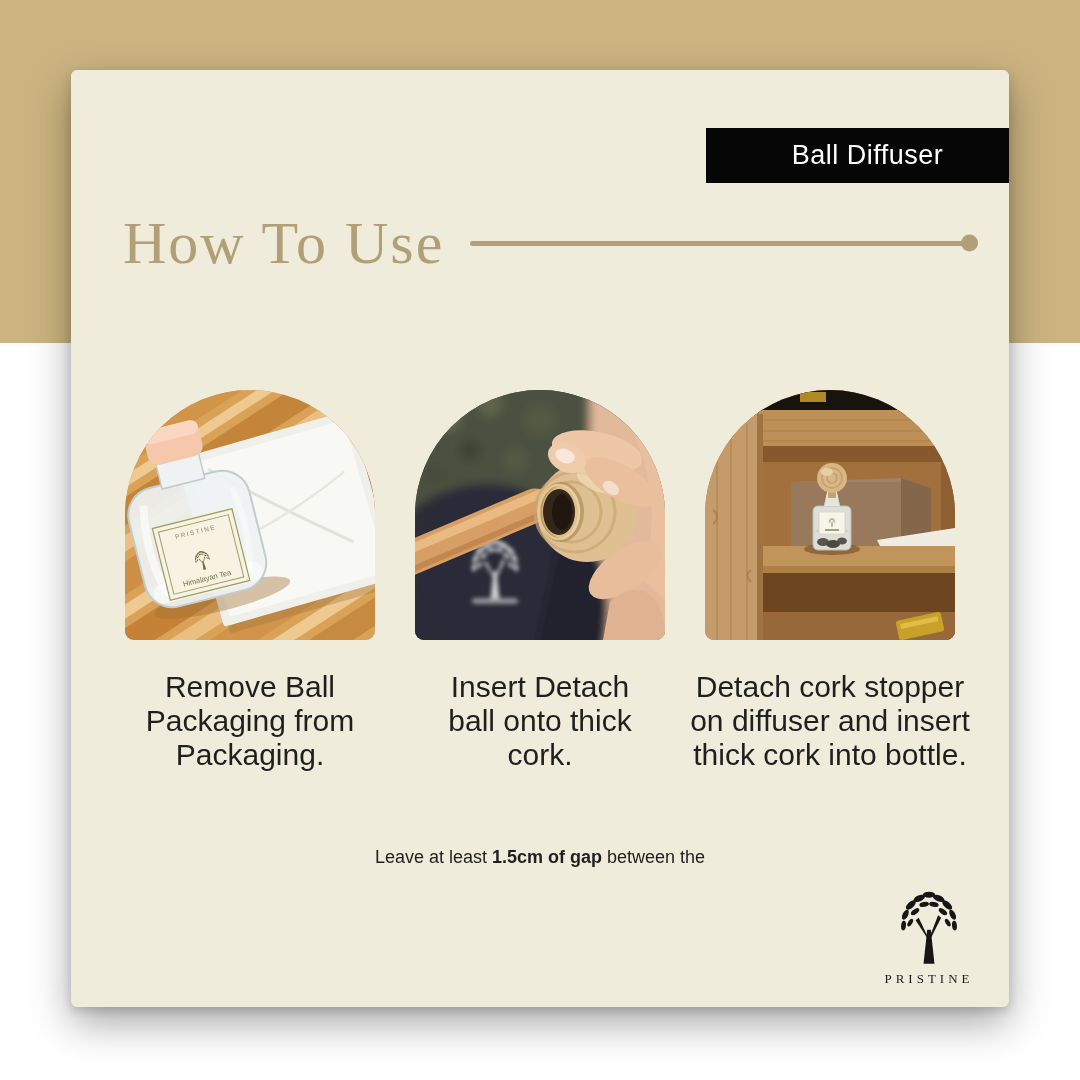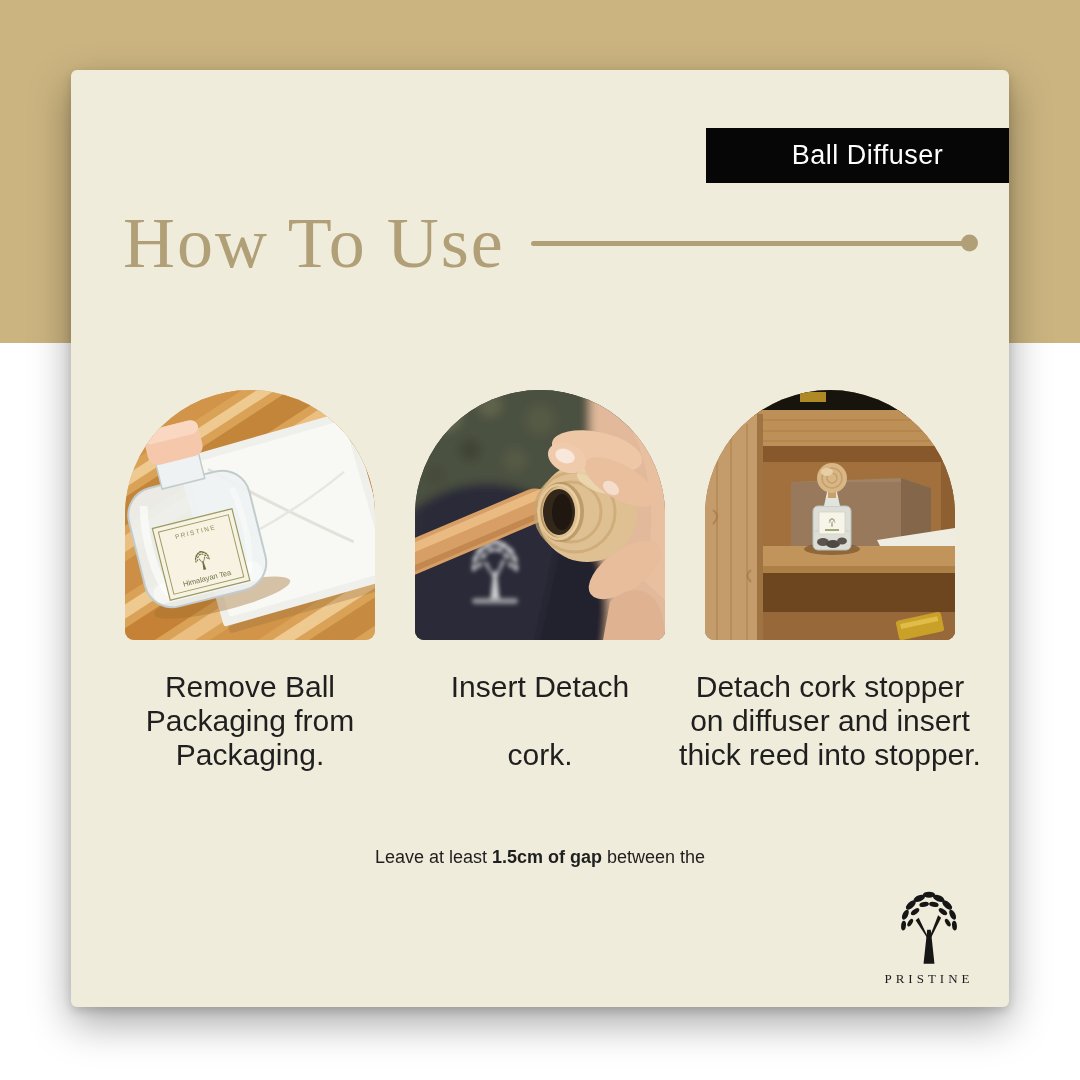--- a/index.html
+++ b/index.html
@@ -6,21 +6,21 @@
   .canvas{position:relative;width:1080px;height:1080px;background:#ffffff;overflow:hidden;
           font-family:"Liberation Sans",sans-serif;}
   .band{position:absolute;top:0;left:0;width:1080px;height:343px;background:#cbb480;}
   .card{position:absolute;left:71px;top:70px;width:938px;height:937px;background:#f0ecdb;
         border-radius:6px;box-shadow:0 16px 40px rgba(0,0,0,.35),0 4px 10px rgba(0,0,0,.15);}
   .badge{position:absolute;top:58px;right:0;width:303px;height:55px;background:#060606;
          display:flex;align-items:center;justify-content:center;}
   .badge span{color:#ffffff;font-size:27px;font-weight:400;letter-spacing:.5px;margin-left:20px;}
   .title-row{position:absolute;top:132px;left:52px;right:34px;height:82px;
              display:flex;align-items:center;}
-  .title{margin:0;font-family:"Liberation Serif",serif;font-weight:400;font-size:72px;
+  .title{margin:0;font-family:"Liberation Serif",serif;font-weight:400;font-size:60px;
          line-height:1;color:#b1a077;letter-spacing:2px;white-space:nowrap;}
   .title-line{flex:1;height:5px;background:#b1a077;border-radius:3px;margin-left:26px;position:relative;}
   .title-dot{position:absolute;right:-3px;top:50%;transform:translateY(-50%);
              width:17px;height:17px;border-radius:50%;background:#b1a077;}
   .steps{position:absolute;top:320px;left:34px;right:34px;display:flex;}
   .step{width:290px;display:flex;flex-direction:column;align-items:center;}
   .arch{width:250px;height:250px;border-radius:125px 125px 9px 9px;overflow:hidden;background:#d9cdb4;}
   .arch svg{display:block;width:100%;height:100%;}
   .caption{margin:30px 0 0;text-align:center;font-size:30px;line-height:34px;color:#1f1f1f;white-space:nowrap;}
   .note{position:absolute;top:770px;left:0;width:100%;margin:0;text-align:center;
@@ -179,21 +179,21 @@
               <ellipse cx="152" cy="68" rx="20" ry="14" fill="#f0cbab" transform="rotate(25 152 68)"></ellipse>
               <ellipse cx="150" cy="66" rx="10" ry="7" fill="#f8e7da" transform="rotate(20 150 66)"></ellipse>
               <ellipse cx="196" cy="98" rx="9" ry="6" fill="#f5ddcb" transform="rotate(35 196 98)"></ellipse>
               <ellipse cx="210" cy="180" rx="42" ry="20" fill="#e7bd9c" transform="rotate(-35 210 180)"></ellipse>
               <path d="M195,212 C215,192 250,192 250,250 L188,250 Z" fill="#dfb392"></path>
             </g>
           </svg>
         </div>
         <p class="caption">
           <span>Insert Detach</span><br>
-          <br>
+          <span>ball onto thick</span><br>
           <span>cork.</span>
         </p>
       </div>
 
       <div class="step">
         <div class="arch">
           <svg viewBox="0 0 250 250">
             <rect width="250" height="250" fill="#b08350"></rect>
             <rect x="0" y="0" width="250" height="26" fill="#17130d"></rect>
             <rect x="95" y="2" width="26" height="10" fill="#bf9728" opacity="0.9"></rect>
@@ -236,21 +236,21 @@
             </g>
             <rect x="0" y="24" width="58" height="226" fill="#c49b6a"></rect>
             <path d="M12,30 V250 M26,26 V250 M42,34 V250" stroke="#ae8150" stroke-width="2" opacity="0.55" fill="none"></path>
             <path d="M8,120 q8,6 0,14 M46,180 q-7,5 0,12" stroke="#a1743f" stroke-width="2" fill="none" opacity="0.6"></path>
             <rect x="52" y="24" width="6" height="226" fill="#9f7342"></rect>
           </svg>
         </div>
         <p class="caption">
           <span>Detach cork stopper</span><br>
           <span>on diffuser and insert</span><br>
-          <span>thick reed into stopper.</span>
+          <span>thick cork into bottle.</span>
         </p>
       </div>
 
     </div>
 
     <p class="note">
       <span>Leave at least </span><strong>1.5cm of gap</strong><span> between the</span><br>
     </p>
 
     <div class="brand">

